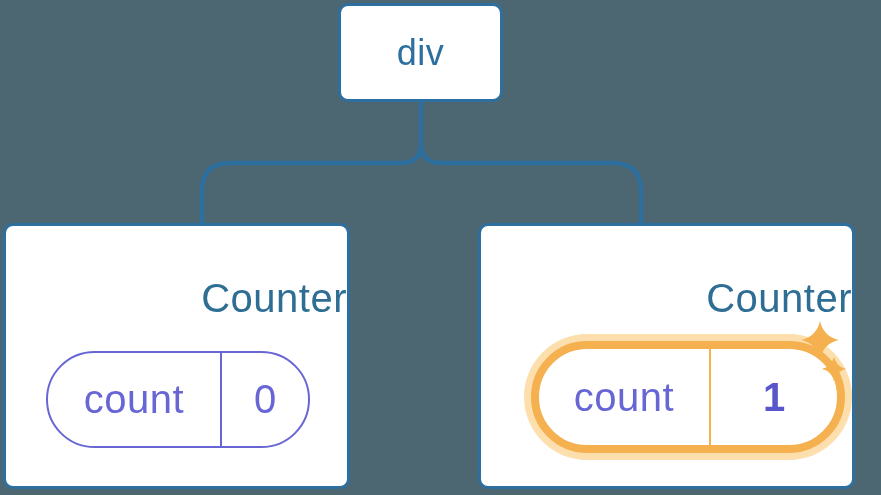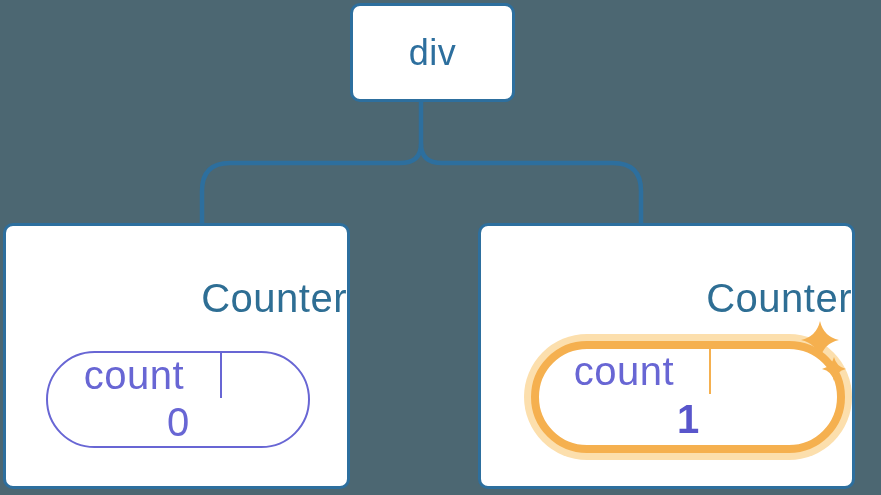--- a/index.html
+++ b/index.html
@@ -25,21 +25,21 @@
     position:absolute;left:0;top:0;width:881px;height:495px;
     pointer-events:none;
   }
   .connector path{
     fill:none;
     stroke:var(--blue);
     stroke-width:4.5;
   }
   .node-root{
     position:absolute;
-    left:350px;top:3px;width:165px;height:99px;
+    left:338px;top:3px;width:165px;height:99px;
     background:var(--card-bg);
     border:3px solid var(--blue);
     border-radius:10px;
     display:flex;align-items:center;justify-content:center;
   }
   .node-root-label{
     font-size:36px;font-weight:500;color:var(--blue);
     letter-spacing:0.5px;
   }
   .card{
@@ -58,21 +58,20 @@
     font-size:40px;font-weight:500;
     color:var(--text-blue);
     letter-spacing:0.5px;
   }
   .pill{
     position:absolute;
     display:flex;align-items:stretch;
     background:var(--card-bg);
     border-radius:70px;
     overflow:hidden;
-    flex-direction:column;
   }
   .pill-plain{
     left:40px;top:125px;width:264px;height:97px;
     border:2px solid var(--purple);
   }
   .pill-highlight{
     left:50px;top:115px;width:314px;height:112px;
     border:8px solid var(--orange);
     box-shadow:0 0 0 7px var(--orange-glow);
   }

